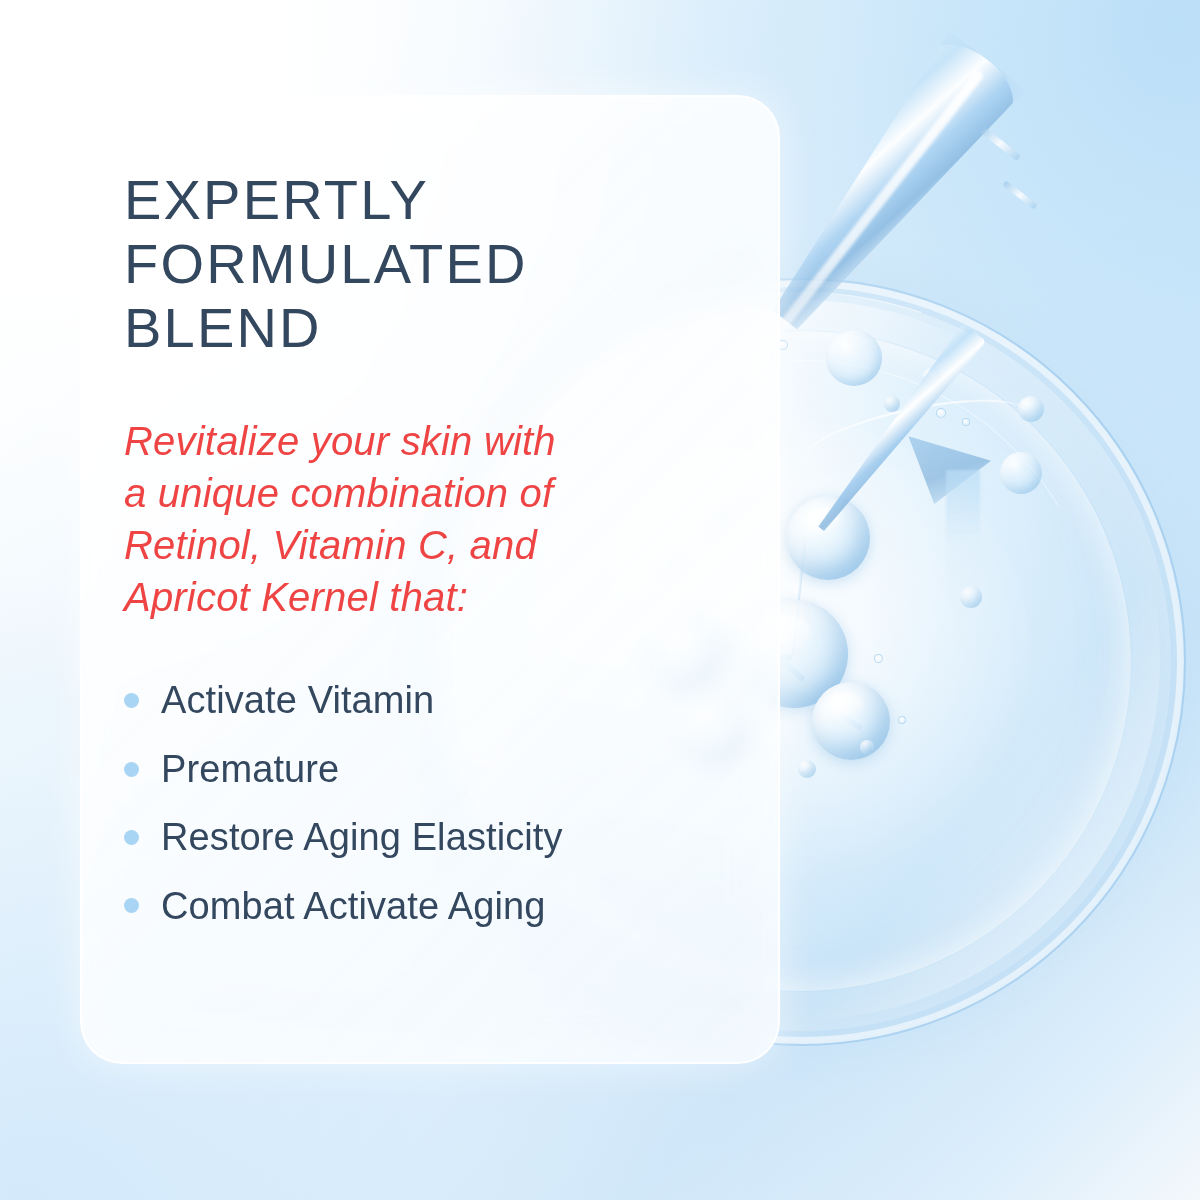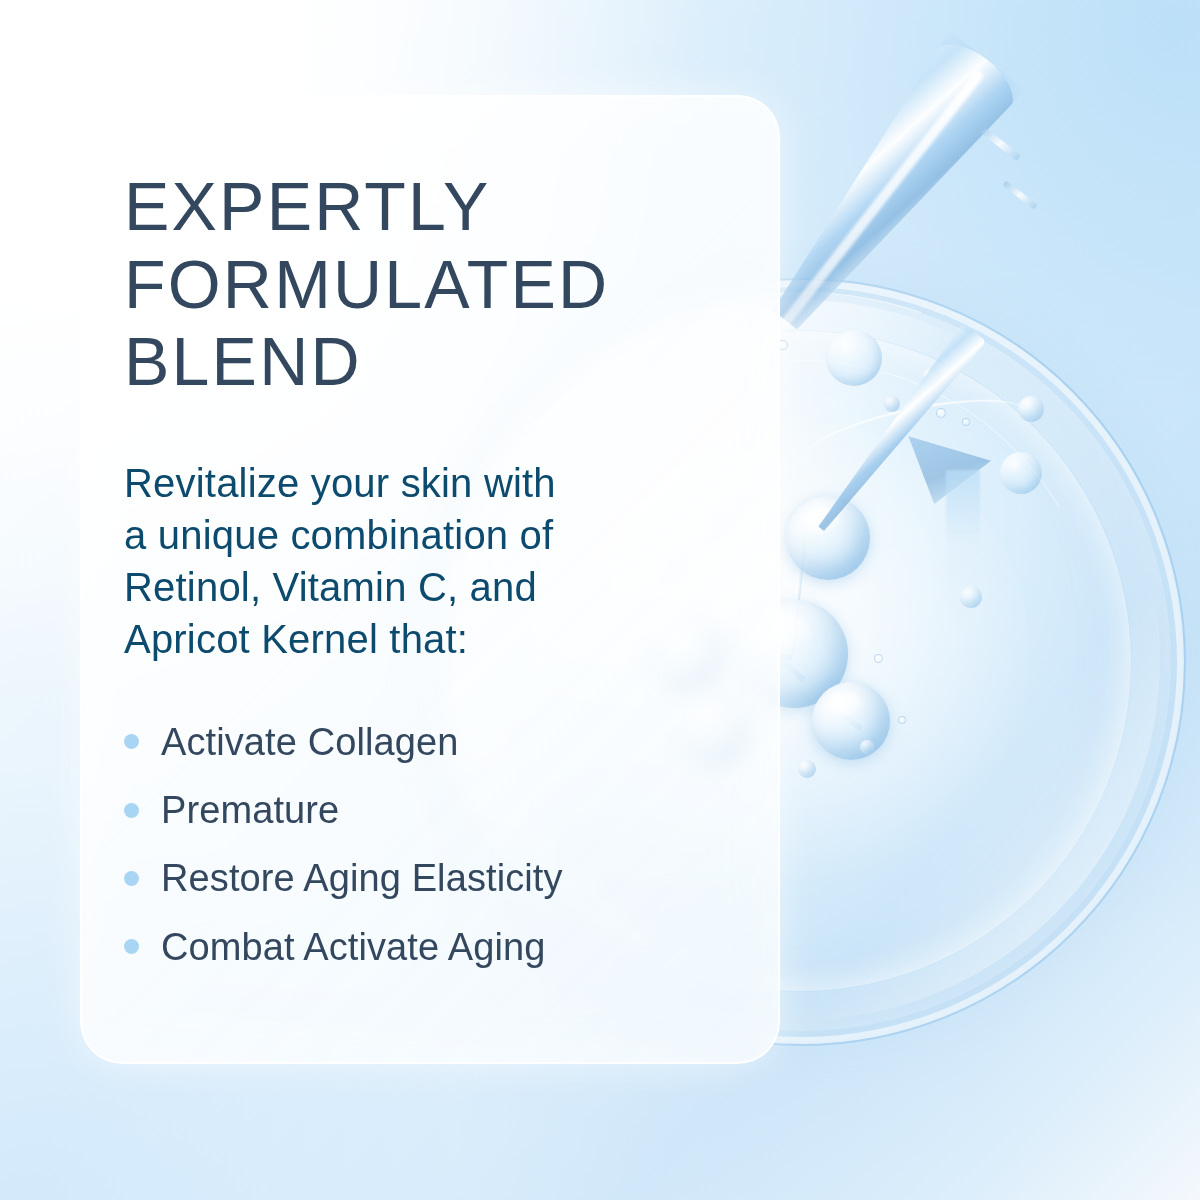--- a/index.html
+++ b/index.html
@@ -370,38 +370,39 @@
     left: 124px;
     top: 168px;
     width: 660px;
   }
 
   
   .headline {
     margin: 0;
     font-family: "Liberation Sans", sans-serif;
     font-weight: 300;
-    font-size: 68px;
+    font-size: 56px;
     line-height: 1.14;
     letter-spacing: 2.2px;
     color: #33475e;
     text-transform: uppercase;
     white-space: pre-line;
   }
 
   .lede {
     margin: 0;
     padding-top: 56px;
     font-family: "Liberation Sans", sans-serif;
     font-weight: 300;
     font-size: 40px;
     line-height: 1.30;
     letter-spacing: 0.2px;
-    color: #0c4a6e;
+    color: #ef4444;
     white-space: pre-line;
+    font-style: italic;
   }
 
   .benefit-list {
     list-style: none;
     margin: 0;
     padding: 54px 0 0 0;
   }
 
   .benefit-item {
     display: flex;
@@ -503,21 +504,21 @@
 BLEND</h1>
 
     <p class="lede">Revitalize your skin with
 a unique combination of
 Retinol, Vitamin C, and
 Apricot Kernel that:</p>
 
     <ul class="benefit-list">
       <li class="benefit-item">
         <span class="benefit-bullet"></span>
-        <span class="benefit-label">Activate Collagen</span>
+        <span class="benefit-label">Activate Vitamin</span>
       </li>
       <li class="benefit-item">
         <span class="benefit-bullet"></span>
         <span class="benefit-label">Premature</span>
       </li>
       <li class="benefit-item">
         <span class="benefit-bullet"></span>
         <span class="benefit-label">Restore Aging Elasticity</span>
       </li>
       <li class="benefit-item">

